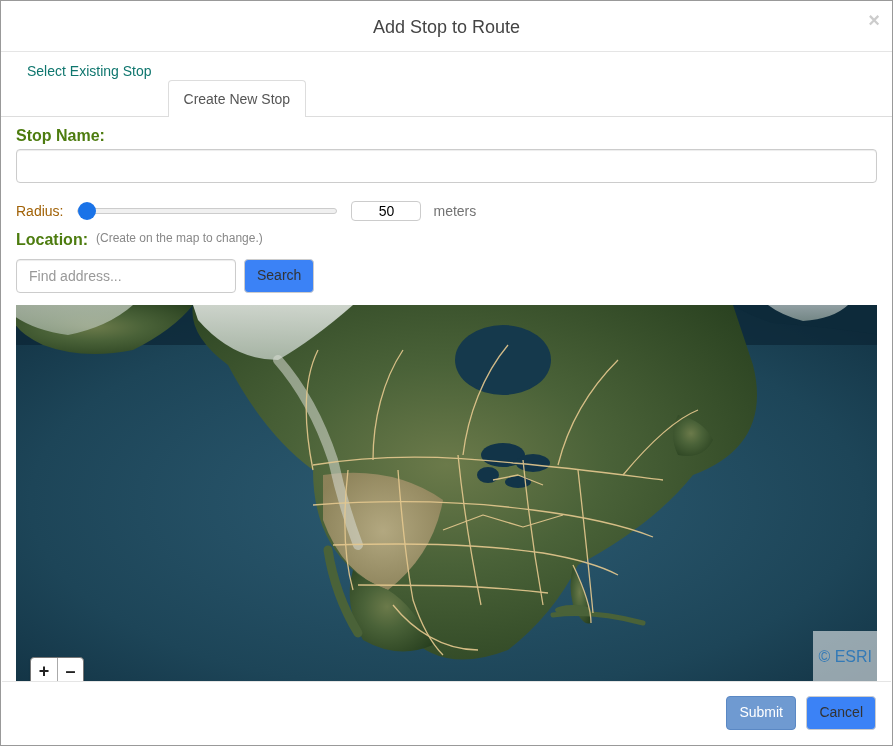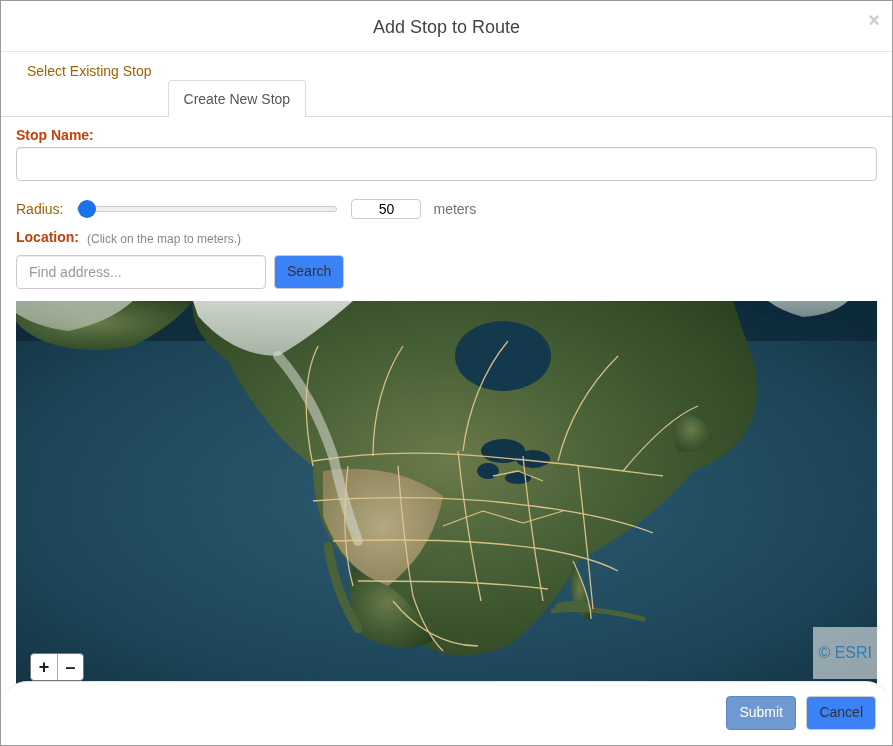--- a/index.html
+++ b/index.html
@@ -15,44 +15,44 @@
   }
   .close-x {
     position:absolute; top:8px; right:12px; font-size:20px; color:#ccc; cursor:pointer; font-weight:bold;
   }
   .tabs {
     display:flex; padding:0 10px; position:relative;
     border-bottom:1px solid #ddd;
     margin-top:-1px;
   }
   .tab {
-    padding:10px 15px; font-size:14px; color:#a16207; cursor:pointer; border:1px solid transparent; border-bottom:none; border-radius:4px 4px 0 0; position:relative; top:1px;
+    padding:10px 15px; font-size:14px; color:#0f766e; cursor:pointer; border:1px solid transparent; border-bottom:none; border-radius:4px 4px 0 0; position:relative; top:1px;
   }
   .tab.active {
     color:#555; background:#fff; border-color:#ddd #ddd #fff;margin-top:28px;
   }
   .modal-body { padding:10px 15px 0 15px; }
-  .form-label { font-size:14px; font-weight:700; color:#c2410c; margin-bottom:4px; }
+  .form-label { font-size:16px; font-weight:700; color:#4d7c0f; margin-bottom:4px; }
   .form-input {
     width:100%; height:34px; padding:6px 12px; font-size:14px; color:#555; background:#fff; border:1px solid #ccc; border-radius:4px; box-shadow:inset 0 1px 1px rgba(0,0,0,.075);
   }
   .radius-row { display:flex; align-items:center; gap:12px; margin-top:18px; flex-wrap:nowrap; }
   .radius-label { font-size:14px; color:#a16207; }
   .radius-slider { flex:0 0 auto; width:260px; height:6px; appearance:none; -webkit-appearance:none; background:#f0f0f0; border:1px solid #ccc; border-radius:4px; outline:none; }
   .radius-slider::-webkit-slider-thumb { -webkit-appearance:none; appearance:none; width:18px; height:18px; border-radius:50%; background:#1a73e8; cursor:pointer; margin-top:-1px; }
   .radius-slider::-moz-range-thumb { width:18px; height:18px; border-radius:50%; background:#1a73e8; border:none; cursor:pointer; }
   .radius-value {
     width:70px; height:20px; padding:6px 12px; font-size:14px; text-align:center; border:1px solid #ccc; border-radius:4px; background:#fff;
   }
   .radius-units { font-size:14px; color:#737373; }
-  .location-row { margin-top:10px; display:flex; align-items:center; gap:8px; }
+  .location-row { margin-top:10px; display:flex; align-items:flex-start; gap:8px; }
   .location-hint { font-size:12px; color:#888; }
   .search-row { margin-top:6px; display:flex; gap:8px; }
   .search-input {
-    width:250px; height:34px; padding:6px 12px; font-size:14px; border:1px solid #ccc; border-radius:4px; background:#fff; box-shadow:inset 0 1px 1px rgba(0,0,0,.075); color:#555;
+    width:220px; height:34px; padding:6px 12px; font-size:14px; border:1px solid #ccc; border-radius:4px; background:#fff; box-shadow:inset 0 1px 1px rgba(0,0,0,.075); color:#555;
   }
   .search-input::placeholder { color:#999; }
   .btn {
     display:inline-block; padding:6px 12px; font-size:14px; border-radius:4px; border:1px solid #ccc; background:#3b82f6; color:#333; cursor:pointer; line-height:1.42857;
   }
   .btn-primary {
     background:#6f9ad1; border-color:#5a88c4; color:#fff;
   }
   .map-container {
     margin-top:12px; width:100%; height:394px; position:relative; border:0; overflow:hidden;
@@ -62,21 +62,21 @@
     position:absolute; left:14px; bottom:14px; background:#fff; border:1px solid #777; border-radius:4px; display:flex; overflow:hidden; box-shadow:0 1px 2px rgba(0,0,0,.2);
   }
   .zoom-btn {
     width:26px; height:26px; display:flex; align-items:center; justify-content:center; font-size:18px; font-weight:bold; cursor:pointer; color:#222; user-select:none;
   }
   .zoom-btn + .zoom-btn { border-left:1px solid #aaa; }
   .esri-attr {
     position:absolute; right:0; bottom:16px; background:rgba(255,255,255,.55); padding:17px 5px; font-size:16px; color:#337ab7;
   }
   .modal-footer {
-    position:absolute; left:1px; right:1px; bottom:1px; border-top:1px solid #e5e5e5; padding:14px 15px; text-align:right; background:#fff;border-radius:25px;
+    position:absolute; left:1px; right:1px; bottom:1px; border-top:1px solid #e5e5e5; padding:14px 15px; text-align:right; background:#fff;
   }
   .modal-footer .btn { margin-left:6px; }
 </style>
 </head>
 <body>
 
 <div class="modal">
 
   <div class="modal-header">
     <span class="close-x">×</span>
@@ -95,21 +95,21 @@
 
     <div class="radius-row">
       <span class="radius-label">Radius:</span>
       <input type="range" min="50" max="5000" value="50" class="radius-slider" style="">
       <input type="text" class="radius-value" value="50" style="">
       <span class="radius-units">meters</span>
     </div>
 
     <div class="location-row">
       <span class="form-label" style="font-weight:700;">Location:</span>
-      <span class="location-hint">(Click on the map to meters.)</span>
+      <span class="location-hint">(Create on the map to change.)</span>
     </div>
 
     <div class="search-row">
       <input type="text" class="search-input" placeholder="Find address..." style="">
       <button class="btn">Search</button>
     </div>
 
     <div class="map-container">
       <svg class="map-svg" viewBox="0 0 867 394" preserveAspectRatio="xMidYMid slice">
         <defs>

